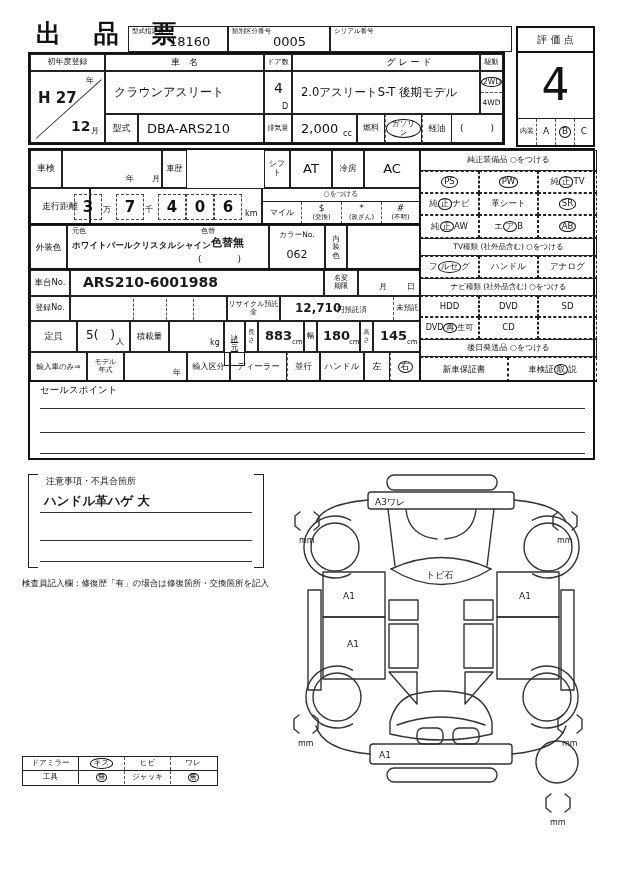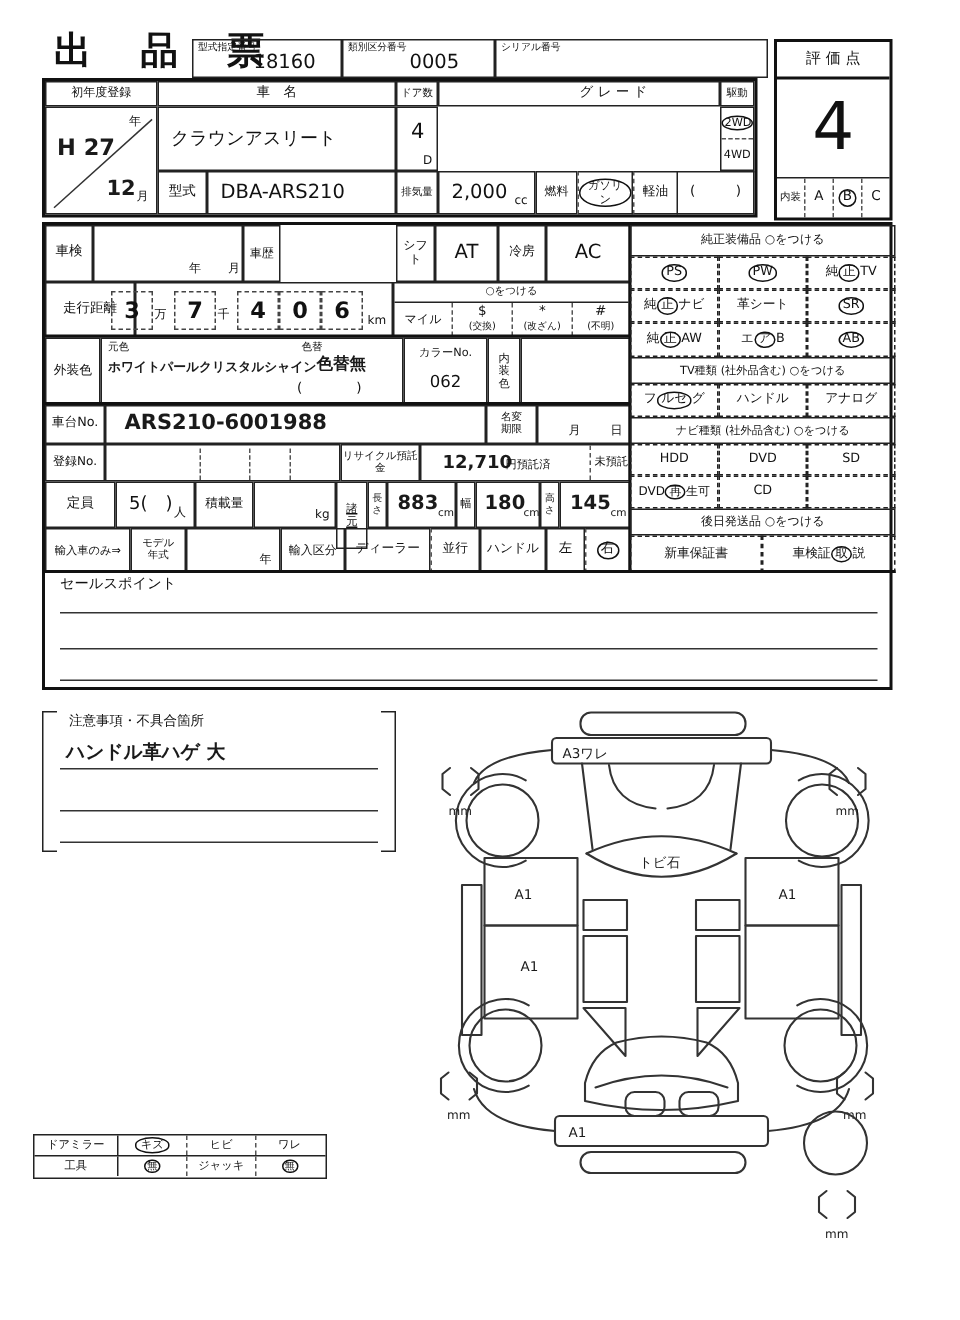--- a/index.html
+++ b/index.html
@@ -77,20 +77,23 @@
     <div class="a bd ctr" style="left:75px;top:60px;width:33px;height:29px;font-size:9px;">型式</div>
     <div class="a bd" style="left:108px;top:60px;width:126px;height:29px;">
       <span class="t" style="left:8px;top:7px;font-size:13px;">DBA-ARS210</span>
     </div>
 
     <div class="a bd" style="left:234px;top:17px;width:28px;height:43px;">
       <span class="t" style="left:9px;top:9px;font-size:14px;">4</span>
       <span class="t" style="left:17px;top:31px;font-size:8px;">D</span>
     </div>
 
+    <div class="a bd" style="left:262px;top:17px;width:188px;height:43px;">
+      <span class="t" style="left:8px;top:14px;font-size:11.5px;">2.0アスリートS-T 後期モデル</span>
+    </div>
 
     <div class="a bd" style="left:450px;top:17px;width:23px;height:43px;">
       <div class="ctr" style="height:21px;border-bottom:1px dashed #555;font-size:7.5px;">
         <span class="mk" style="padding:0 1px;">2WD</span>
       </div>
       <div class="ctr" style="height:20px;font-size:7.5px;">4WD</div>
     </div>
 
     <div class="a bd ctr" style="left:234px;top:60px;width:28px;height:29px;font-size:7px;">排気量</div>
     <div class="a bd" style="left:262px;top:60px;width:65px;height:29px;">
@@ -340,20 +343,21 @@
   </div>
 
   <div class="a" style="left:28px;top:474px;width:10px;height:94px;border-left:1.5px solid #222;border-top:1.5px solid #222;border-bottom:1.5px solid #222;"></div>
   <div class="a" style="left:254px;top:474px;width:10px;height:94px;border-right:1.5px solid #222;border-top:1.5px solid #222;border-bottom:1.5px solid #222;"></div>
   <span class="t" style="left:46px;top:476px;font-size:9px;">注意事項・不具合箇所</span>
   <span class="t hw" style="left:44px;top:494px;font-size:12.5px;">ハンドル革ハゲ 大</span>
   <div class="line" style="left:40px;top:512px;width:212px;"></div>
   <div class="line" style="left:40px;top:540px;width:212px;"></div>
   <div class="line" style="left:40px;top:561px;width:212px;"></div>
 
+  <span class="t" style="left:22px;top:579px;font-size:8.5px;">検査員記入欄：修復歴「有」の場合は修復箇所・交換箇所を記入</span>
 
   <div class="a" style="left:22px;top:756px;width:196px;height:30px;border:1.5px solid #222;">
     <div style="display:flex;height:14px;border-bottom:1px solid #222;">
       <div class="ctr" style="width:55px;font-size:7.5px;">ドアミラー</div>
       <div class="ctr" style="width:46px;border-left:1px solid #222;font-size:7.5px;">
         <span class="ell" style="padding:0 3px;">キズ</span>
       </div>
       <div class="ctr dl" style="width:46px;font-size:7.5px;">ヒビ</div>
       <div class="ctr dl" style="width:45px;font-size:7.5px;">ワレ</div>
     </div>

